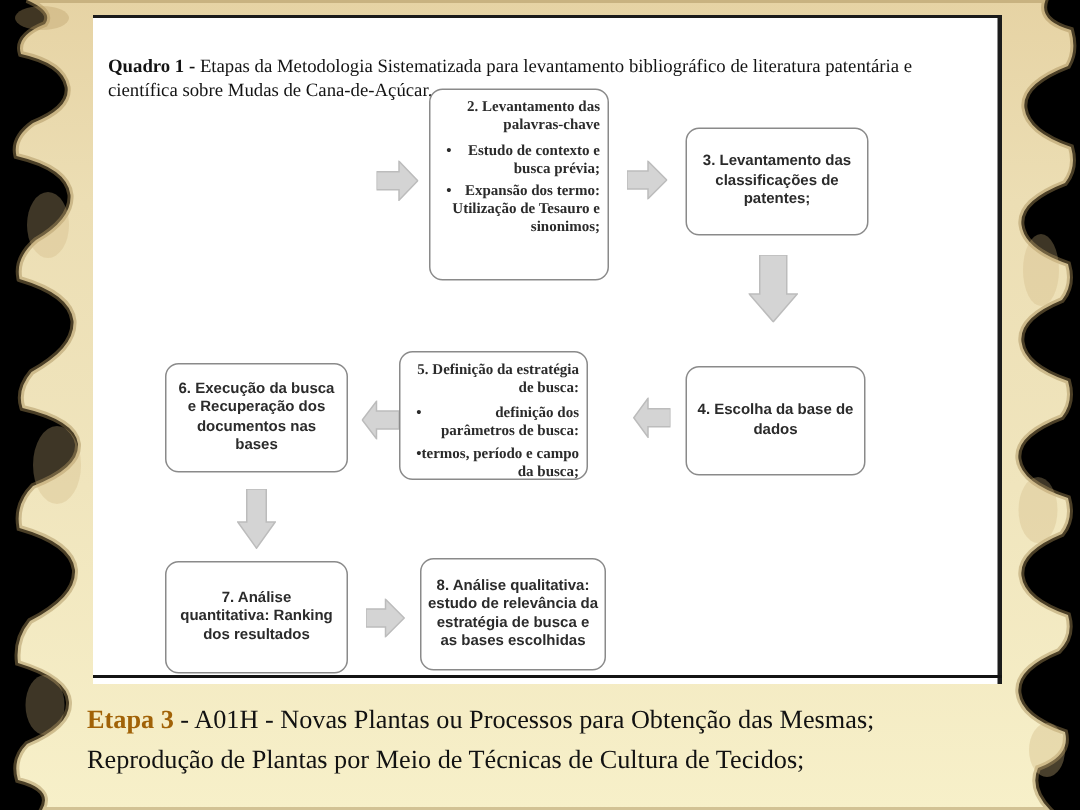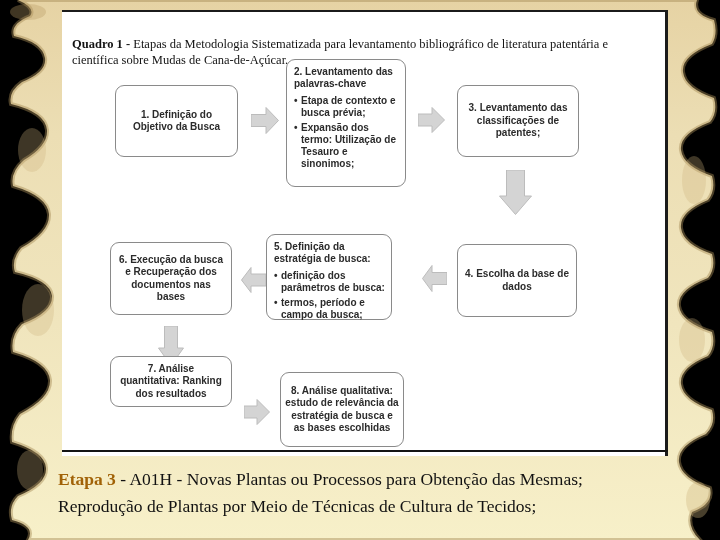--- a/index.html
+++ b/index.html
@@ -19,21 +19,21 @@
     font-family:"Liberation Serif",serif;font-size:12.5px;line-height:16px;color:#131313;
   }
   .doc-title b{font-weight:bold;}
   .doc-bottom-line{position:absolute;left:0;top:438px;width:606px;height:2px;background:#141414;}
   
   .fbox{
     position:absolute;background:#fff;border:1.5px solid #8a8a8a;border-radius:9px;
     box-sizing:border-box;color:#2b2b2b;font-weight:bold;font-size:10px;line-height:12.5px;
   }
   .fbox.center{display:flex;align-items:center;justify-content:center;text-align:center;padding:2px 6px;}
-  .fbox.list{padding:6px 5px 4px 7px;text-align:left;line-height:12px;overflow:visible;}
+  .fbox.list{padding:6px 5px 4px 7px;text-align:right;line-height:12px;overflow:visible;font-family:Liberation Serif, serif;}
   .fbox .hd{margin-bottom:5px;}
   .bullet{display:flex;margin-bottom:3px;}
   .bullet .dot{width:7px;flex:0 0 7px;}
   .arrow{position:absolute;line-height:0;}
   
   .caption{
     position:absolute;left:58px;top:466px;width:606px;
     font-family:"Liberation Serif",serif;font-size:17.5px;line-height:27px;color:#121212;
   }
   .caption .red{color:#a16207;font-weight:bold;}
@@ -76,35 +76,32 @@
     <ellipse cx="28" cy="12" rx="18" ry="8" fill="#b89a63" opacity="0.35"></ellipse>
   </svg>
 
   <div class="doc">
 
     <div class="doc-title">
       <div><b>Quadro 1 - </b><span>Etapas da Metodologia Sistematizada para levantamento bibliográfico de literatura patentária e</span></div>
       <div>científica sobre Mudas de Cana-de-Açúcar.</div>
     </div>
 
-    <div class="fbox center" style="left:53px;top:73px;width:123px;height:72px;">
-      <span>1. Definição do Objetivo da Busca</span>
-    </div>
 
     <div class="arrow" style="left:189px;top:95px;">
       <svg width="28" height="27" viewBox="0 0 28 27">
         <polygon points="0,7.5 15,7.5 15,0.5 27.5,13.5 15,26.5 15,19.5 0,19.5" fill="#d4d4d4" stroke="#bcbcbc" stroke-width="1"></polygon>
       </svg>
     </div>
 
     <div class="fbox list" style="left:224px;top:47px;width:120px;height:128px;">
       <div class="hd">2. Levantamento das palavras-chave</div>
       <div class="bullet">
         <span class="dot">•</span>
-        <span>Etapa de contexto e busca prévia;</span>
+        <span>Estudo de contexto e busca prévia;</span>
       </div>
       <div class="bullet">
         <span class="dot">•</span>
         <span>Expansão dos termo: Utilização de Tesauro e sinonimos;</span>
       </div>
     </div>
 
     <div class="arrow" style="left:356px;top:95px;">
       <svg width="27" height="26" viewBox="0 0 27 26">
         <polygon points="0,7 14,7 14,0.5 26.5,13 14,25.5 14,19 0,19" fill="#d4d4d4" stroke="#bcbcbc" stroke-width="1"></polygon>
@@ -152,21 +149,21 @@
     <div class="fbox center" style="left:48px;top:230px;width:122px;height:73px;">
       <span>6. Execução da busca e Recuperação dos documentos nas bases</span>
     </div>
 
     <div class="arrow" style="left:96px;top:314px;">
       <svg width="26" height="40" viewBox="0 0 26 40">
         <polygon points="6.5,0 19.5,0 19.5,22 25.5,22 13,39.5 0.5,22 6.5,22" fill="#d4d4d4" stroke="#bcbcbc" stroke-width="1"></polygon>
       </svg>
     </div>
 
-    <div class="fbox center" style="left:48px;top:344px;width:122px;height:51px;">
+    <div class="fbox center" style="left:48px;top:362px;width:122px;height:75px;">
       <span>7. Análise quantitativa: Ranking dos resultados</span>
     </div>
 
     <div class="arrow" style="left:182px;top:387px;">
       <svg width="26" height="26" viewBox="0 0 26 26">
         <polygon points="0,7 13,7 13,0.5 25.5,13 13,25.5 13,19 0,19" fill="#d4d4d4" stroke="#bcbcbc" stroke-width="1"></polygon>
       </svg>
     </div>
 
     <div class="fbox center" style="left:218px;top:360px;width:124px;height:75px;padding:2px 4px;">

